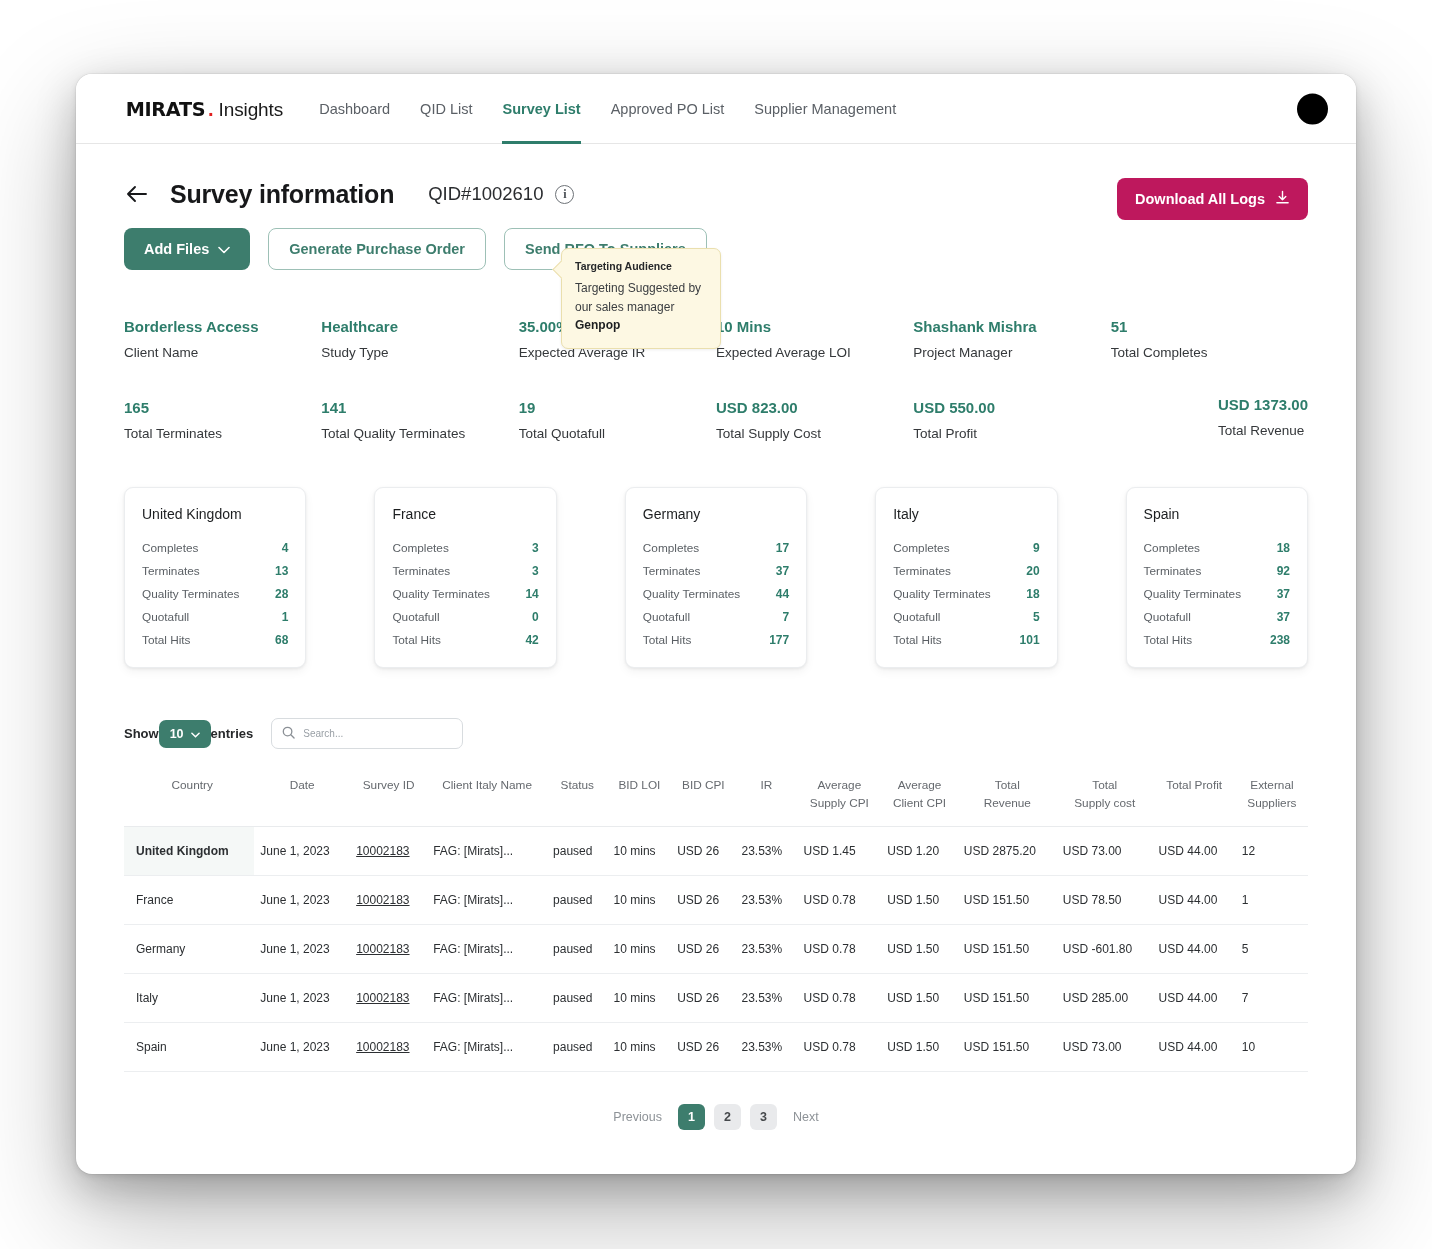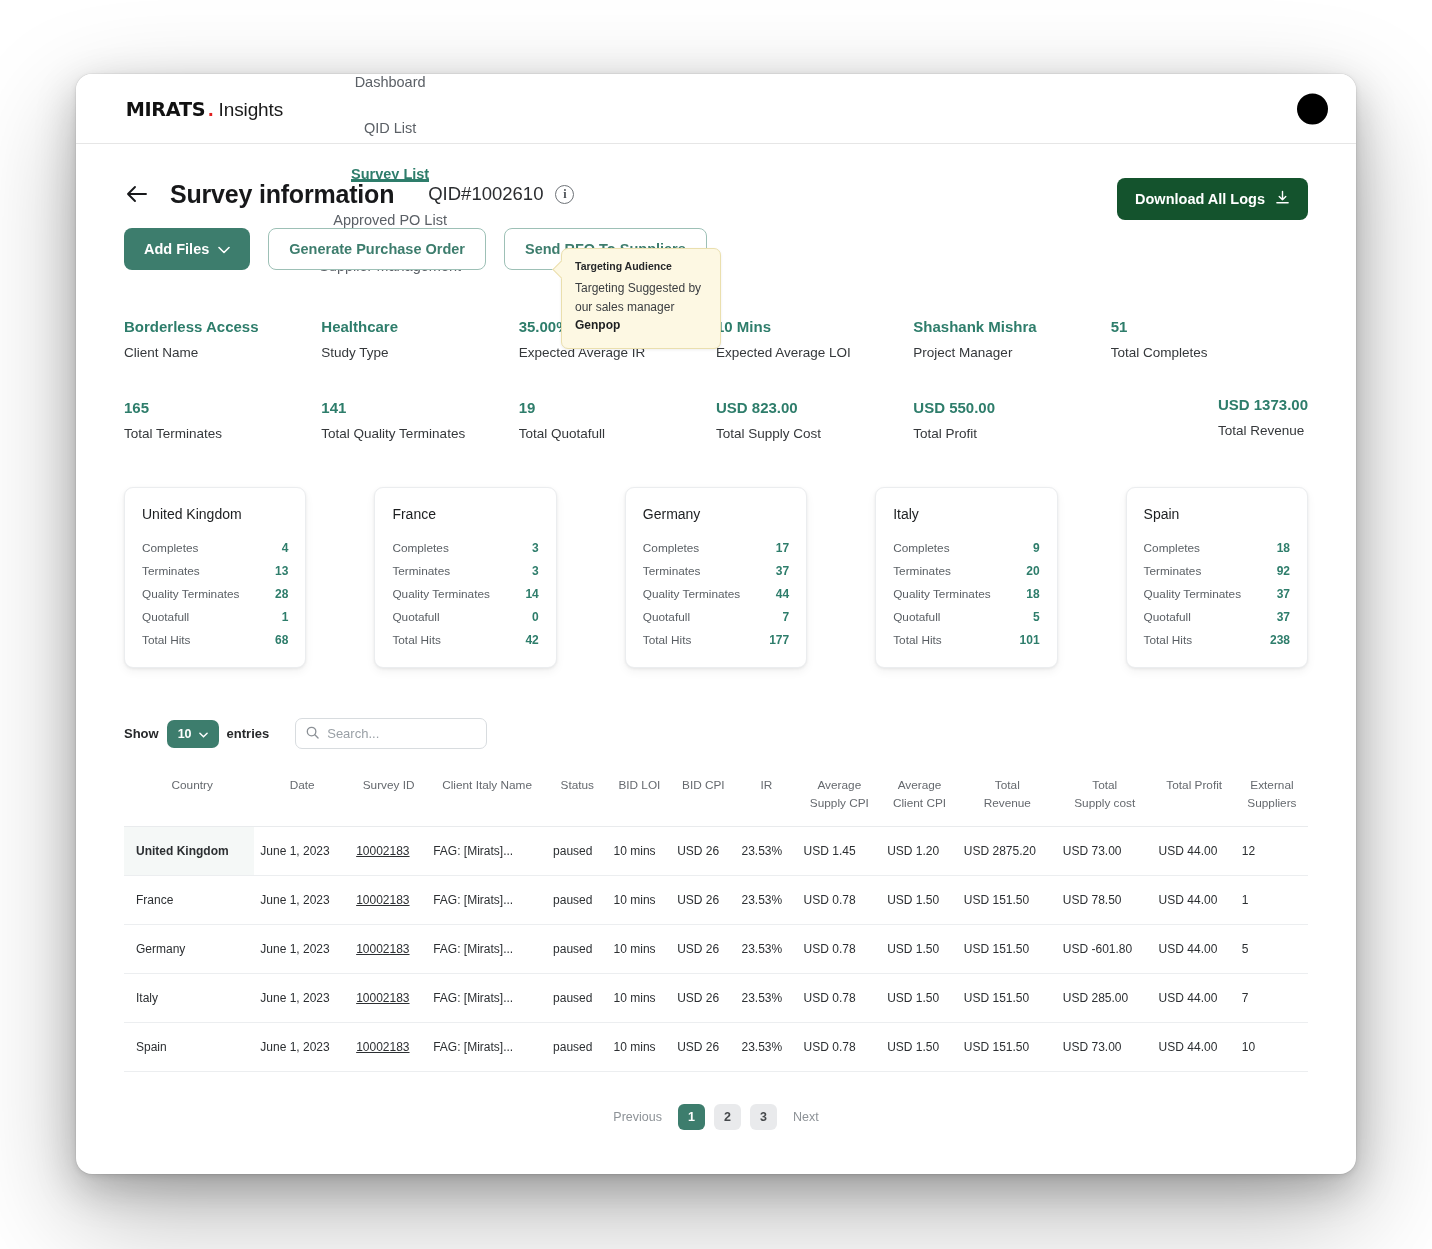--- a/index.html
+++ b/index.html
@@ -50,21 +50,21 @@
     font-weight: 700;
     font-size: 20px;
     letter-spacing: -0.3px;
     color: #111;
     transform: scaleX(0.96);
   }
   .brand-dot { color: #e02020; font-weight: 700; font-size: 20px; margin-left: -4px;}
   .brand-insights {
     font-size: 19px; color: #1a1a1a; font-weight: 400; letter-spacing: -0.1px;
   }
-  .navlinks { display: flex; align-items: center; gap: 30px; height: 70px; flex-direction: column; }
+  .navlinks { display: flex; align-items: center; gap: 30px; height: 70px; }
   .navlink {
     font-size: 14.5px;
     color: #5b6066;
     height: 70px;
     display: flex; align-items: center;
     position: relative;
     cursor: pointer;
     white-space: nowrap;
   }
   .navlink.active { color: #2e7d6b; font-weight: 700; }
@@ -107,21 +107,21 @@
     width: 19px; height: 19px; border-radius: 50%;
     border: 1.4px solid #6e7378;
     color: #4a4f54;
     font-size: 12px; font-weight: 700;
     display: flex; align-items: center; justify-content: center;
     font-family: "Liberation Serif", serif;
     cursor: pointer;
   }
   .download-btn {
     position: absolute; right: 0; top: 34px;
-    background: #14532d; color: #fff;
+    background: #be185d; color: #fff;
     border: none; border-radius: 8px;
     font-size: 14.5px; font-weight: 700;
     padding: 12px 18px;
     display: flex; align-items: center; gap: 10px;
     cursor: pointer;
     font-family: "Liberation Sans", sans-serif;
   }
 
   
   .tooltip {
@@ -199,41 +199,41 @@
   }
   .card-row {
     display: flex; justify-content: space-between; align-items: baseline;
     padding: 4.5px 0;
   }
   .card-key { font-size: 11.8px; color: #5a5f64; }
   .card-v { font-size: 12px; font-weight: 700; color: #2e7d6b; }
 
   
   .tablewrap { margin-top: 50px; }
-  .tablebar { display: flex; align-items: center; gap: 8px; }
+  .tablebar { display: flex; align-items: center; gap: 0; }
   .show-lbl, .entries-lbl { font-size: 13px; color: #26282a; font-weight: 700; }
   .show-select {
     background: #3d7d6d; color: #fff;
     border-radius: 7px; padding: 7px 11px;
     font-size: 12.5px; font-weight: 700;
     display: flex; align-items: center; gap: 7px;
     cursor: pointer;
   }
   .search-box {
     margin-left: 18px;
     width: 192px; height: 31px;
     border: 1px solid #d8dcdf;
     border-radius: 7px;
     display: flex; align-items: center;
     gap: 8px; padding: 0 10px;
     background: #fff;
   }
   .search-input {
     border: none; outline: none;
-    font-size: 13px; color: #56595c;
+    font-size: 10px; color: #56595c;
     width: 100%;
     font-family: "Liberation Sans", sans-serif;
     background: transparent;
   }
   .search-input::placeholder { color: #9aa0a6; }
 
   table { width: 100%; border-collapse: collapse; margin-top: 22px; }
   thead th {
     text-align: center;
     font-size: 11.8px; font-weight: 400; color: #65696e;

